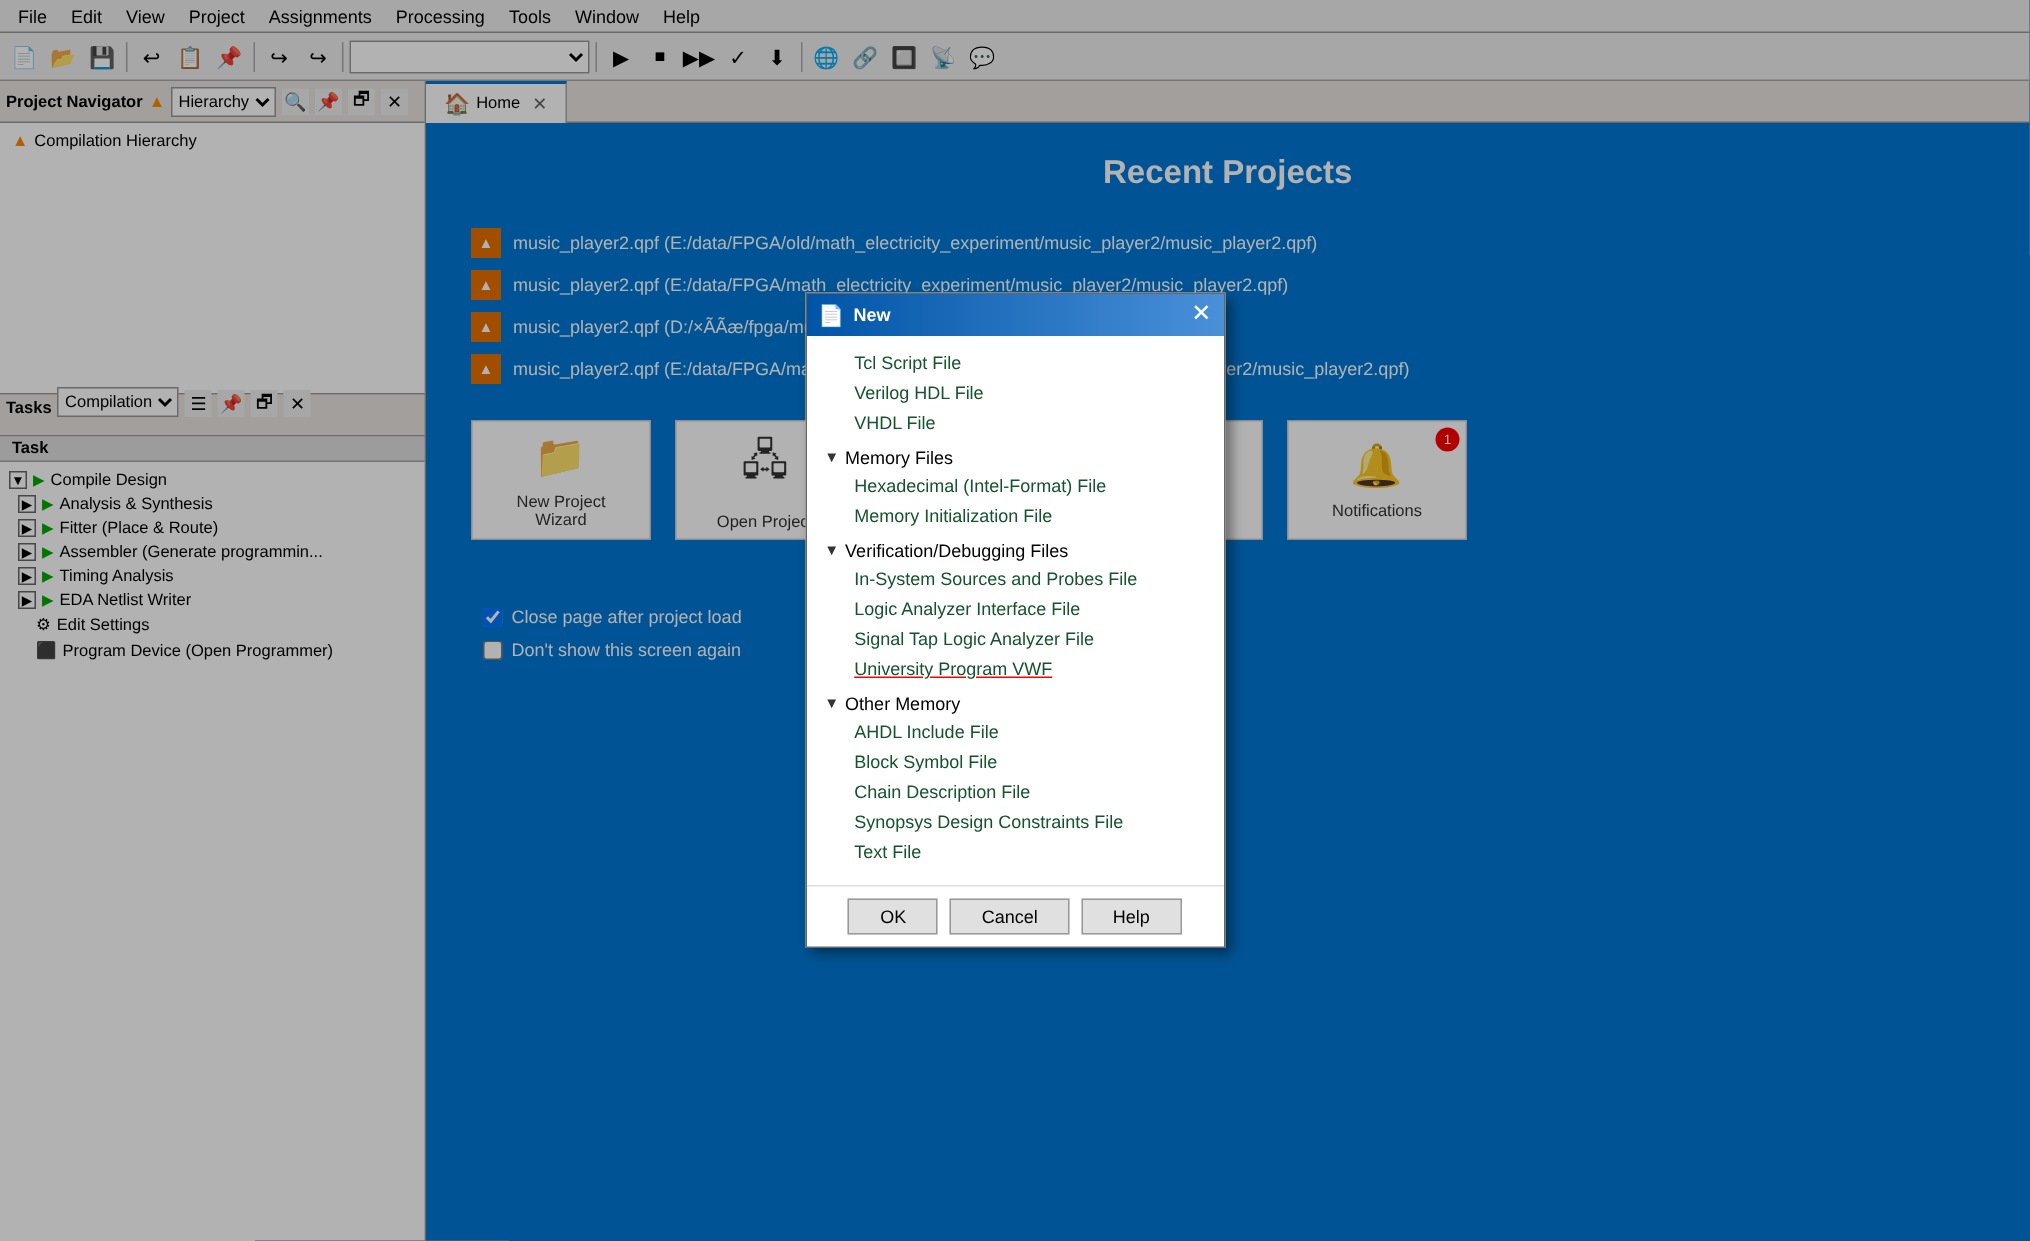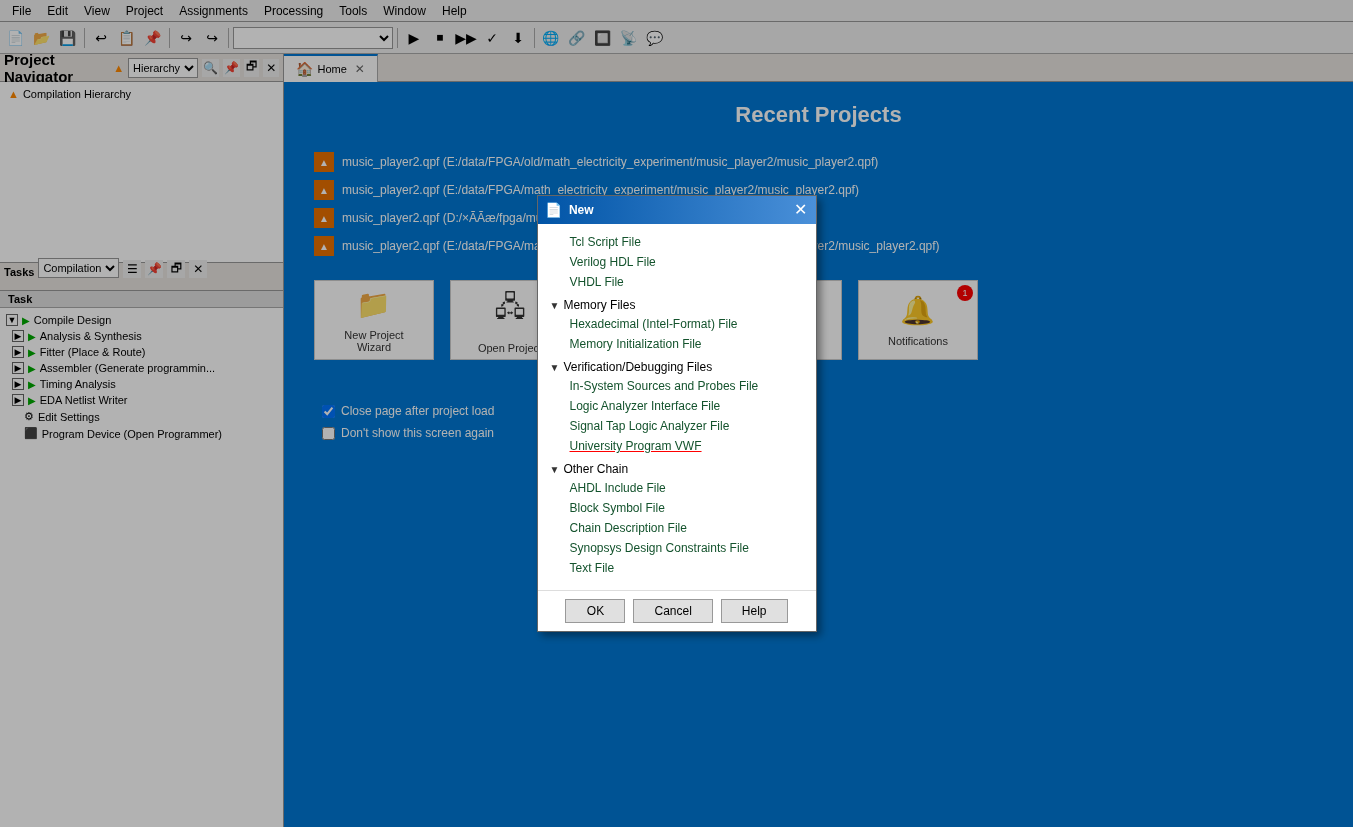--- a/index.html
+++ b/index.html
@@ -121,21 +121,21 @@
   <button class="toolbar-btn">🔲</button>
   <button class="toolbar-btn">📡</button>
   <button class="toolbar-btn">💬</button>
 </div>
 
 <div class="main-layout">
 
   <div class="left-panel">
 
     <div class="panel-header">
-      <span style="font-size:15px;font-weight:bold;">Project Navigator</span>
+      <span style="font-size:11px;font-weight:bold;">Project Navigator</span>
       <span style="color:#ff8800;">▲</span>
       <select class="panel-dropdown">
         <option>Hierarchy</option>
       </select>
       <button class="panel-icon-btn">🔍</button>
       <button class="panel-icon-btn">📌</button>
       <button class="panel-icon-btn">🗗</button>
       <button class="panel-icon-btn">✕</button>
     </div>
     <div class="nav-tree">
@@ -310,21 +310,21 @@
           <div class="dialog-item">Logic Analyzer Interface File</div>
           <div class="dialog-item">Signal Tap Logic Analyzer File</div>
           <div class="dialog-item">
             <span class="underline-red">University Program VWF</span>
           </div>
         </div>
 
         <div class="dialog-section">
           <div class="dialog-section-header">
             <span class="collapse-icon">▼</span>
-            <span>Other Chain</span>
+            <span>Other Memory</span>
           </div>
           <div class="dialog-item">AHDL Include File</div>
           <div class="dialog-item">Block Symbol File</div>
           <div class="dialog-item">Chain Description File</div>
           <div class="dialog-item">Synopsys Design Constraints File</div>
           <div class="dialog-item">Text File</div>
         </div>
       </div>
     </div>
 

